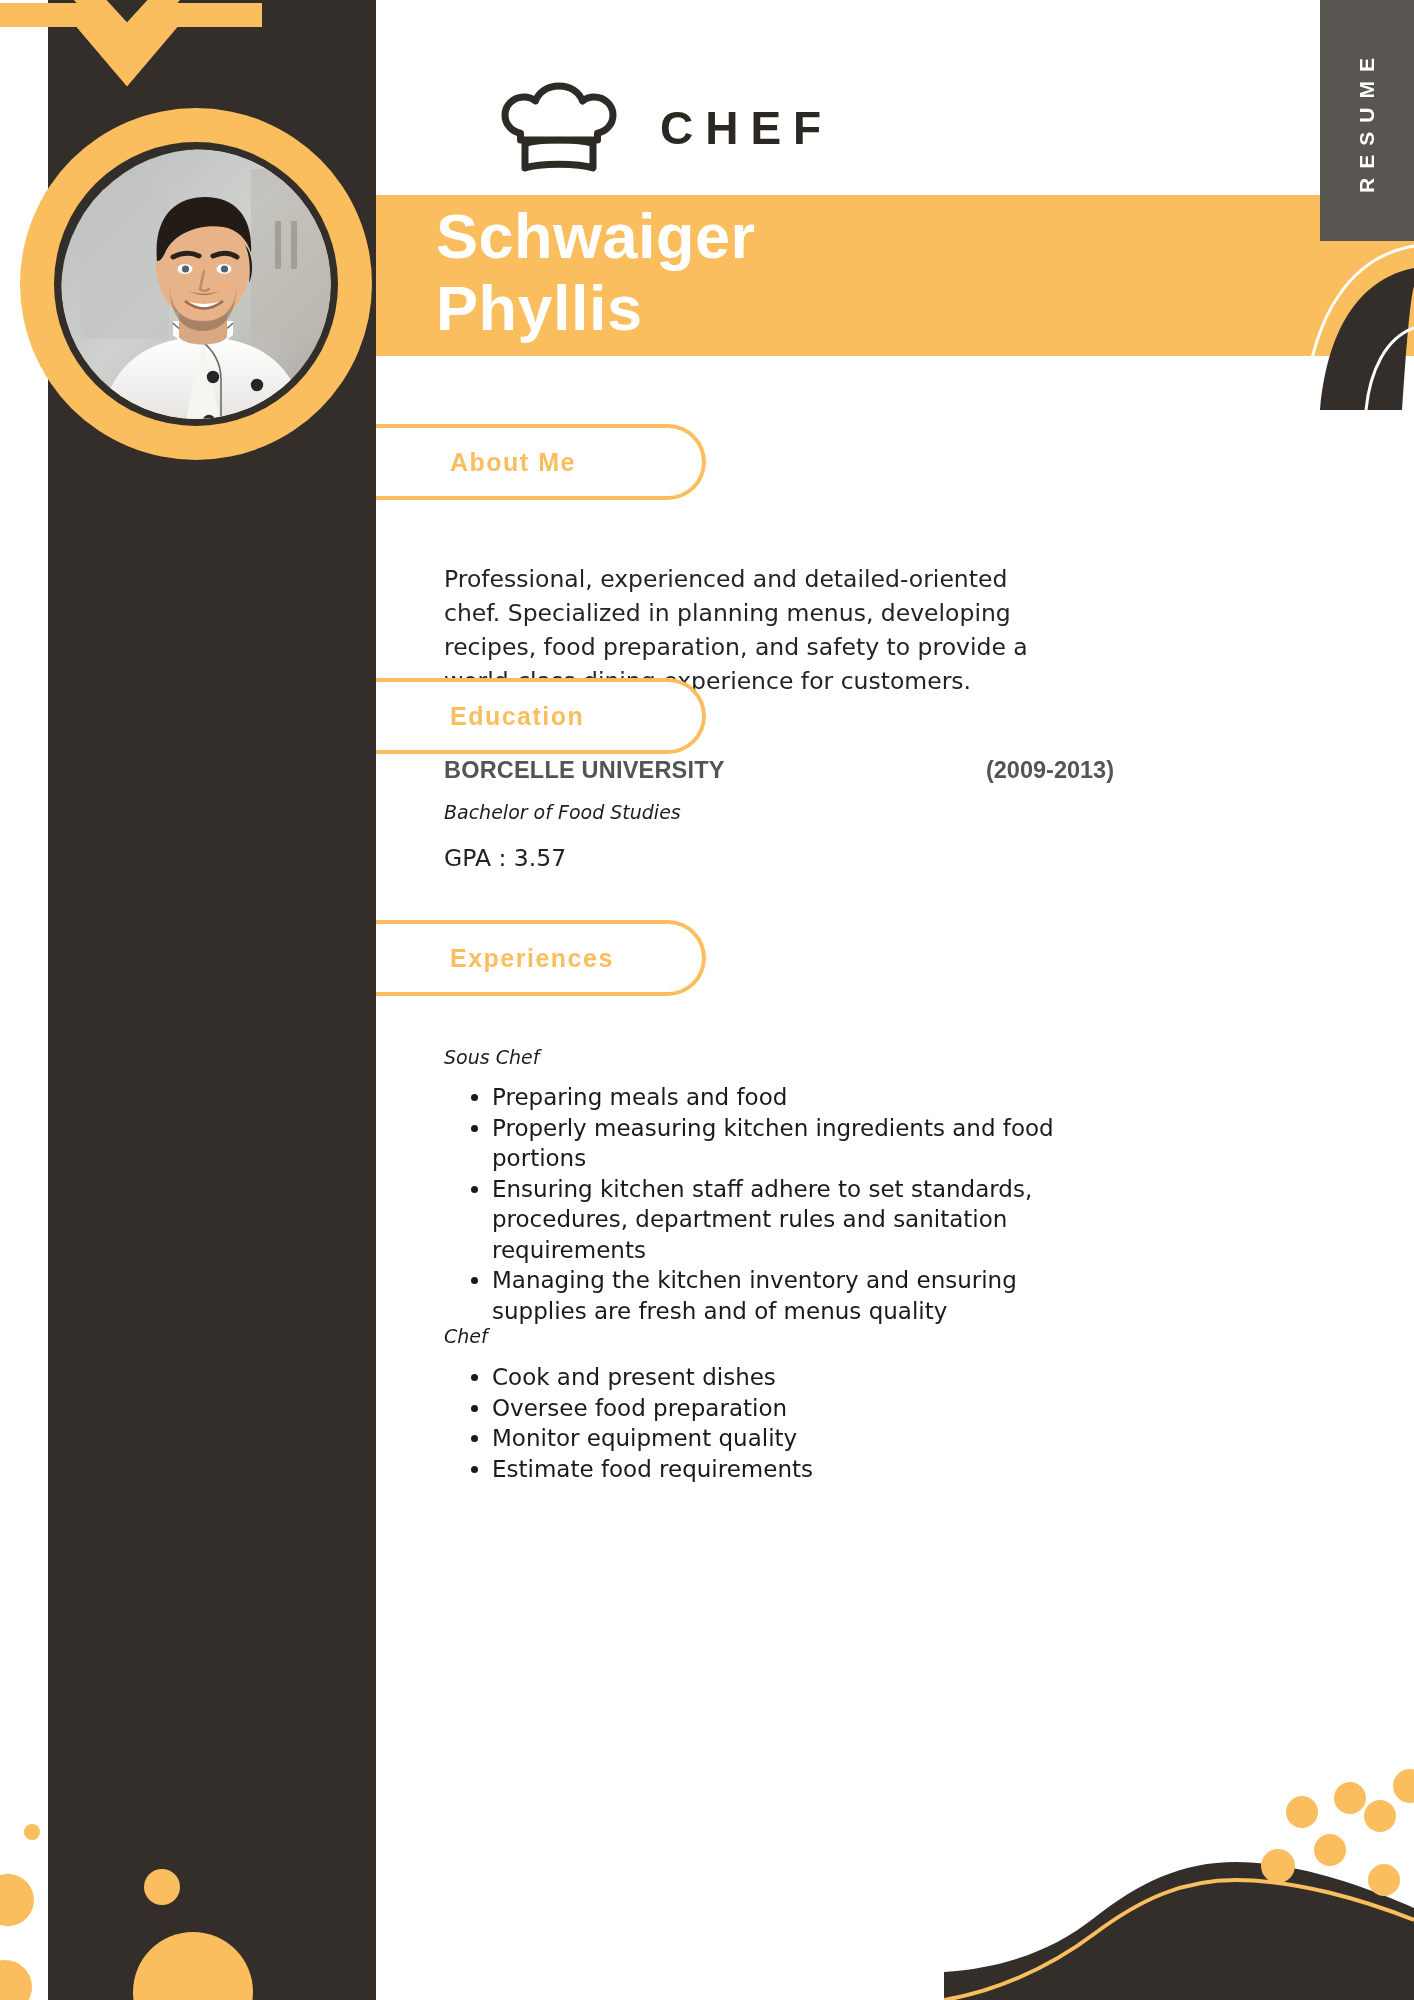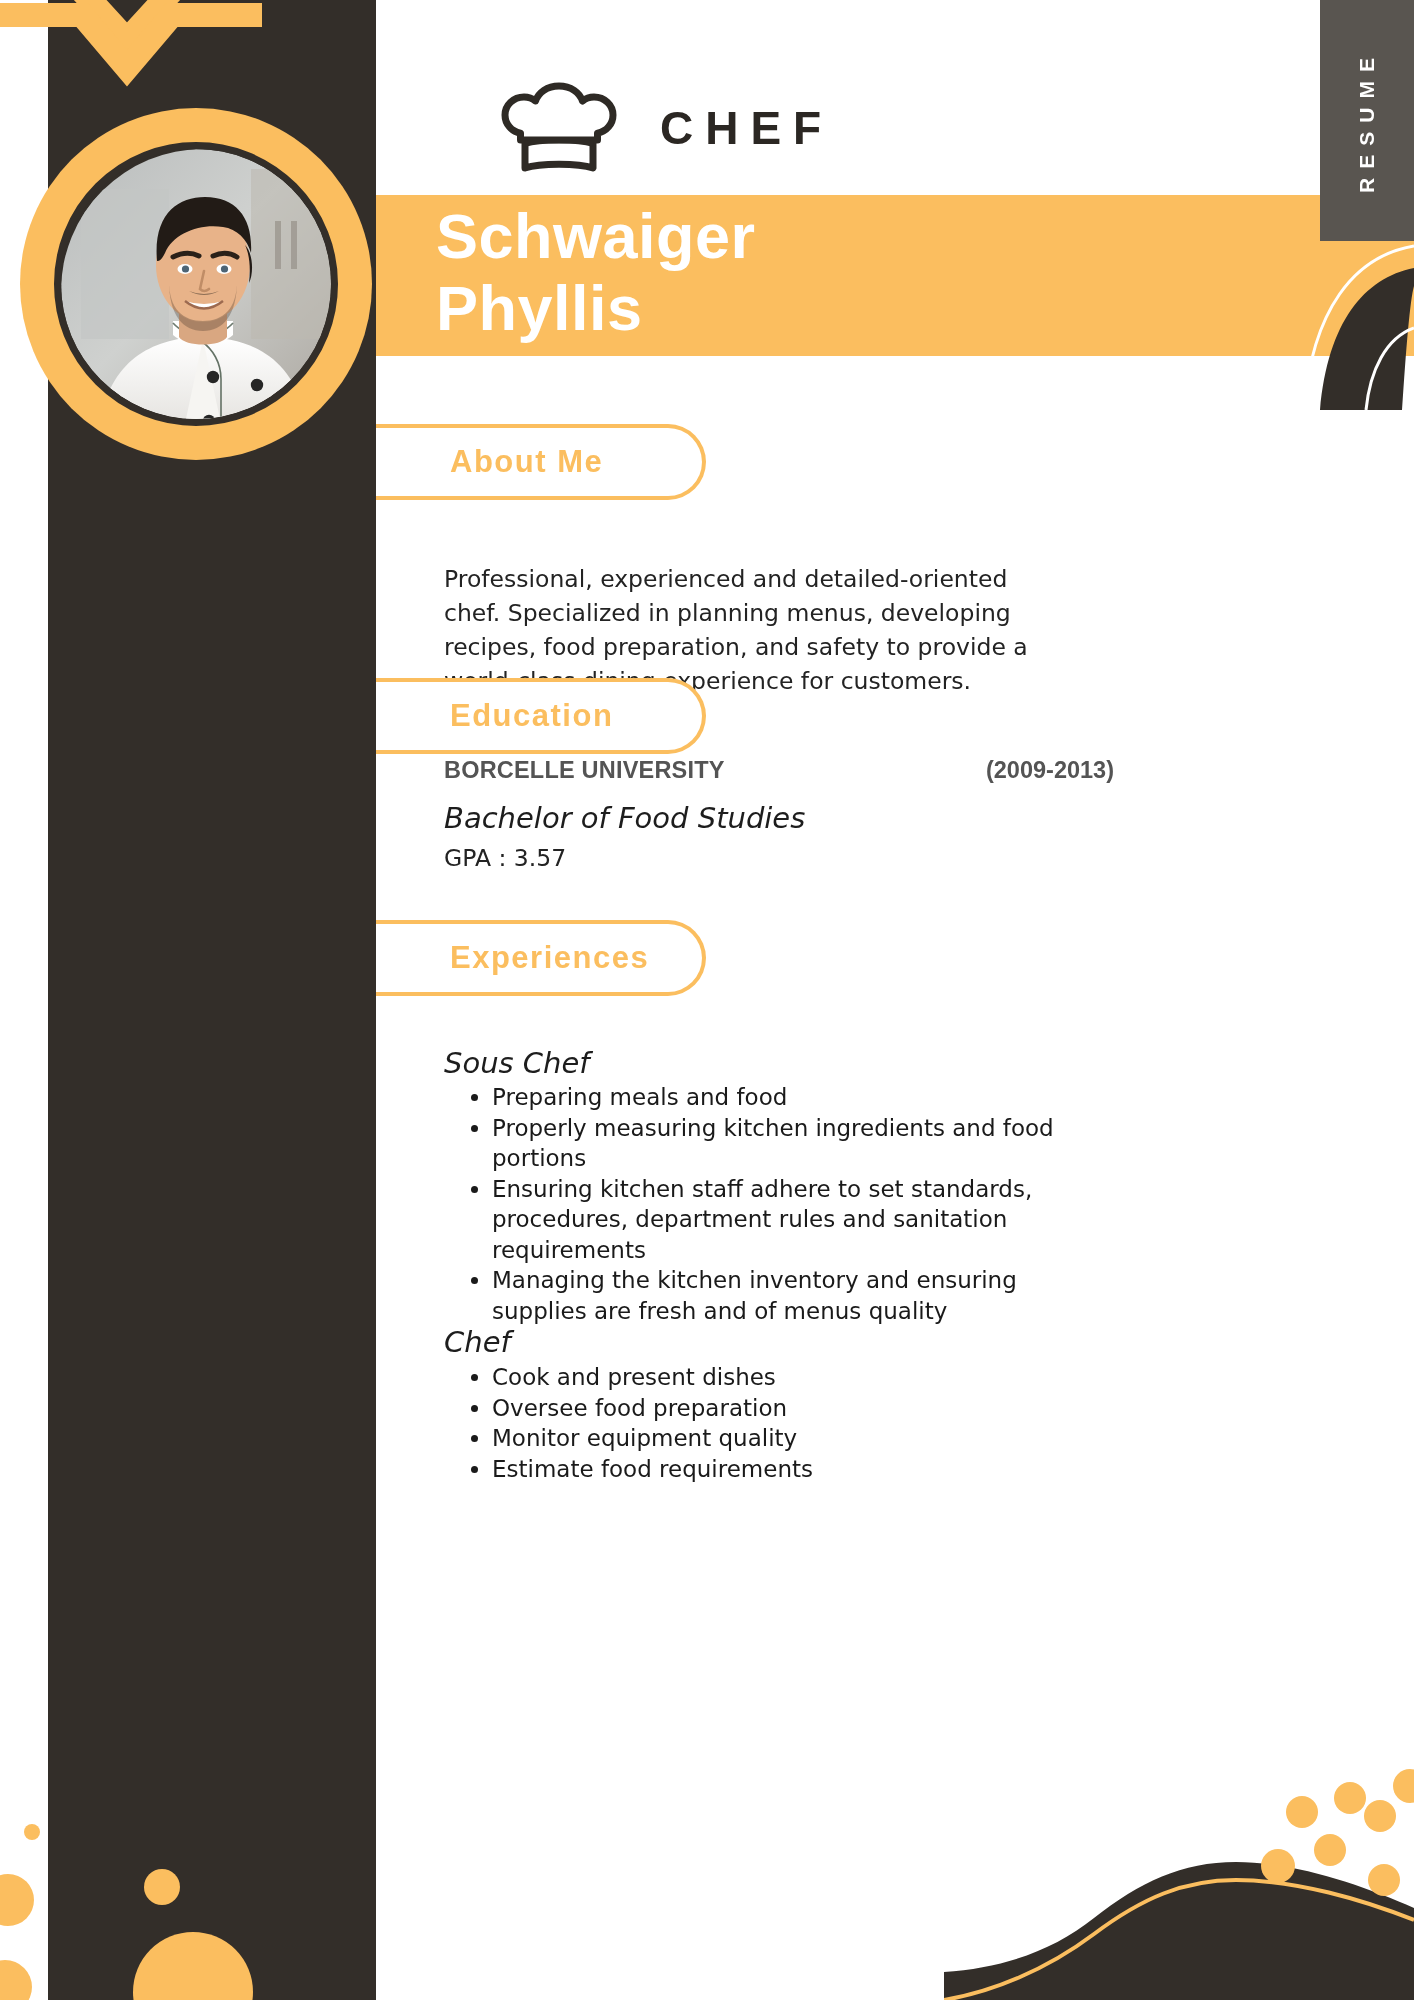--- a/index.html
+++ b/index.html
@@ -98,38 +98,38 @@
 
   .sec-pill {
     position:absolute; left:0; height:76px;
     border:4px solid #FBBE5F; border-left:none;
     border-radius:0 40px 40px 0;
     background:#ffffff;
     display:flex; align-items:center;
   }
   .sec-pill span {
     color:#FBBE5F; font-family:"Liberation Sans", sans-serif;
-    font-weight:bold; font-size:31px; letter-spacing:1.5px;
+    font-weight:bold; font-size:25px; letter-spacing:1.5px;
     padding-left:74px;
   }
 
   .body-text {
     position:absolute;
     color:#232323; font-size:23.5px; line-height:34px;
     font-family:"DejaVu Sans", sans-serif;
   }
   .org {
     color:#545454; font-family:"Liberation Sans", sans-serif;
     font-weight:bold; font-size:23.5px; letter-spacing:0.2px;
   }
   .dates {
     color:#545454; font-family:"Liberation Sans", sans-serif;
     font-weight:bold; font-size:23.5px;
   }
-  .role { font-style:italic; color:#1d1d1d; font-size:29px; font-family:"DejaVu Sans", sans-serif; }
+  .role { font-style:italic; color:#1d1d1d; font-size:19px; font-family:"DejaVu Sans", sans-serif; }
   .row-head { position:absolute; display:flex; justify-content:space-between; width:670px; left:68px;gap:11px; }
   .bullets { position:absolute; left:92px; color:#1a1a1a; font-size:23px; line-height:30.5px; }
   .bullets li { margin-left:24px; }
 
   .deco-bottomright { position:absolute; right:0; bottom:0; width:470px; height:300px; z-index:1; }
 </style>
 </head>
 <body>
 
 <div id="page">

